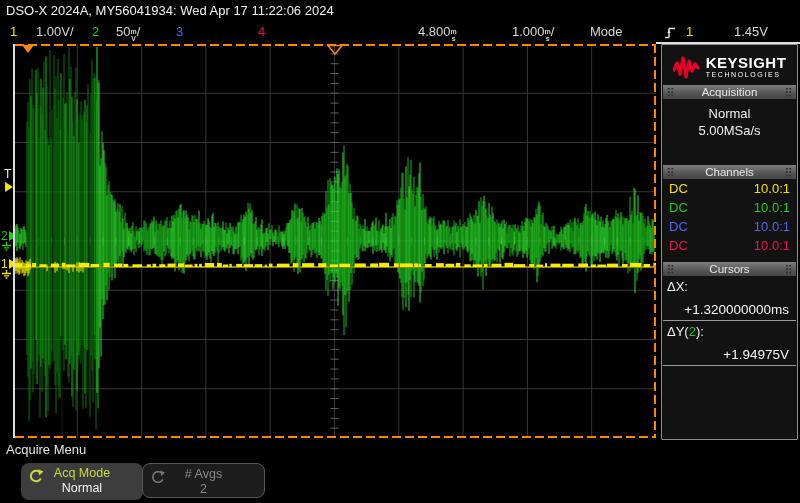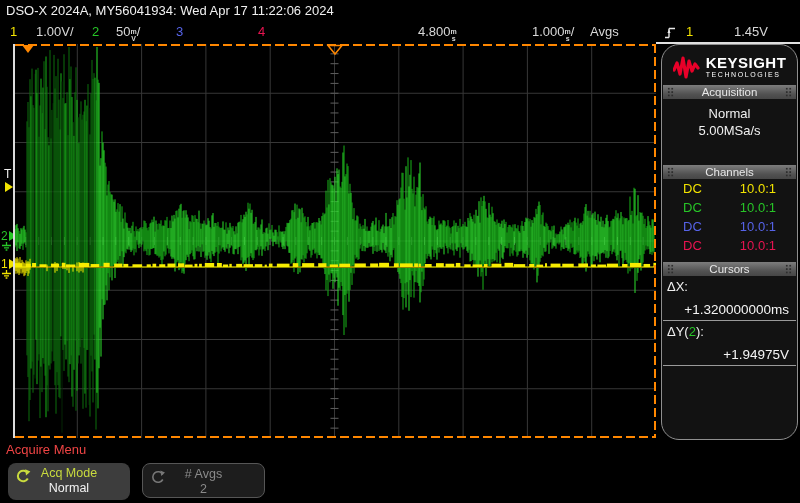--- a/index.html
+++ b/index.html
@@ -32,48 +32,48 @@
   .tri-right{width:0;height:0;border-left:8px solid currentColor;
              border-top:5px solid transparent;border-bottom:5px solid transparent;}
   #mk-t{left:4px;top:168px;color:#f0f0f0;}
   #mk-t-arrow{left:5px;top:182px;color:#f2e300;}
   #mk-ch2{left:1px;top:230px;color:#27c527;}
   #mk-ch1{left:1px;top:258px;color:#f2e300;}
   .mkrow{display:flex;align-items:center;gap:1px;}
 
   
   #panel{left:661px;top:44px;width:137px;height:396px;background:#121212;
-         border:1px solid #8f8f8f;border-radius:18px;box-sizing:border-box;overflow:hidden;}
+         border:1px solid #8f8f8f;border-radius:1px;box-sizing:border-box;overflow:hidden;}
   #logo{display:flex;align-items:center;justify-content:center;gap:5px;margin-top:6px;height:32px;}
   #logo-text{display:flex;flex-direction:column;}
   #logo-brand{font-size:15px;font-weight:bold;letter-spacing:0.5px;color:#fff;line-height:15px;}
   #logo-sub{font-size:7px;letter-spacing:1.6px;color:#fff;line-height:9px;}
   .hdr{position:relative;height:14px;margin:0 1px;text-align:center;font-size:11.5px;
        line-height:14px;color:#e8e8e8;background:linear-gradient(180deg,#7d7d7d,#525252 65%,#464646);}
   .hdr::before,.hdr::after{content:"";position:absolute;top:2px;width:7px;height:10px;
        background-image:radial-gradient(circle,#2d2d2d 1px,transparent 1.3px);
        background-size:3.5px 3.4px;}
   .hdr::before{left:4px;} .hdr::after{right:4px;}
   #hdr-acq{margin-top:2px;}
   .pval{text-align:center;font-size:13px;height:17px;line-height:17px;color:#f0f0f0;}
   #acq-mode{margin-top:6px;}
   #hdr-ch{margin-top:26px;}
-  .ch-row{display:flex;justify-content:space-between;padding:0 21px;font-size:13px;
+  .ch-row{display:flex;justify-content:space-between;padding:0 7px;font-size:13px;
           height:19px;line-height:19px;}
   #hdr-cur{margin-top:7px;}
   .cur-entry{border-bottom:1px solid #9a9a9a;margin:0 1px;}
   .cur-label{font-size:13px;padding-left:4px;height:15px;line-height:16px;margin-top:3px;color:#f0f0f0;}
   .cur-value{text-align:right;padding-right:7px;font-size:13.5px;height:15px;line-height:15px;
              margin-top:8px;margin-bottom:3px;color:#f5f5f5;}
   .green-txt{color:#27c527;}
 
   
-  #menu-title{left:6px;top:442px;font-size:13px;color:#ef4444;}
+  #menu-title{left:6px;top:442px;font-size:13px;color:#e5e5e5;}
   .softkey{position:absolute;top:463px;height:37px;width:122px;border-radius:8px;box-sizing:border-box;}
-  #softkey-1{left:8px;background:#3d3d3d;}
+  #softkey-1{left:21px;background:#3d3d3d;}
   #softkey-2{left:142px;width:123px;height:35px;background:#1d1d1d;border:1px solid #565656;}
   .sk-label{text-align:center;font-size:12.5px;margin-top:3px;height:15px;line-height:15px;}
   .sk-value{text-align:center;font-size:12.5px;height:15px;line-height:15px;}
   #softkey-1 .sk-label{color:#c9db3e;}
   #softkey-1 .sk-value{color:#f2f2f2;}
   #softkey-2 .sk-label,#softkey-2 .sk-value{color:#8a8a8a;}
   .sk-icon{position:absolute;left:7px;top:5px;}
 </style>
 </head>
 <body>
@@ -86,25 +86,25 @@
 <span class="abs srow cw" style="left:116px"><span>50</span><span class="ustack">
       <span>m</span>
       <span>V</span>
     </span><span>/</span></span>
 <span class="abs srow c3" style="left:176px">3</span>
 <span class="abs srow c4" style="left:258px">4</span>
 <span class="abs srow cw" style="left:418px"><span>4.800</span><span class="ustack">
       <span>m</span>
       <span>s</span>
     </span></span>
-<span class="abs srow cw" style="left:532px"><span>1.000</span><span class="ustack">
+<span class="abs srow cw" style="left:512px"><span>1.000</span><span class="ustack">
       <span>m</span>
       <span>s</span>
     </span><span>/</span></span>
-<span class="abs srow cw" style="left:590px">Avgs</span>
+<span class="abs srow cw" style="left:590px">Mode</span>
 <span class="abs" style="left:664px;top:26px">
   <svg width="12" height="14" viewBox="0 0 12 14">
     <path d="M1 11.5 H5 M5 11.5 V2.5 M5 2.5 H11" stroke="#e8e8e8" stroke-width="1.4" fill="none"></path>
     <polygon points="3.4,7 6.6,7 5,3.6" fill="#e8e8e8"></polygon>
   </svg>
 </span>
 <span class="abs srow c1" style="left:686px">1</span>
 <span class="abs srow cw" style="left:734px">1.45V</span>
 <div class="abs" id="trig-sep"></div>
 

